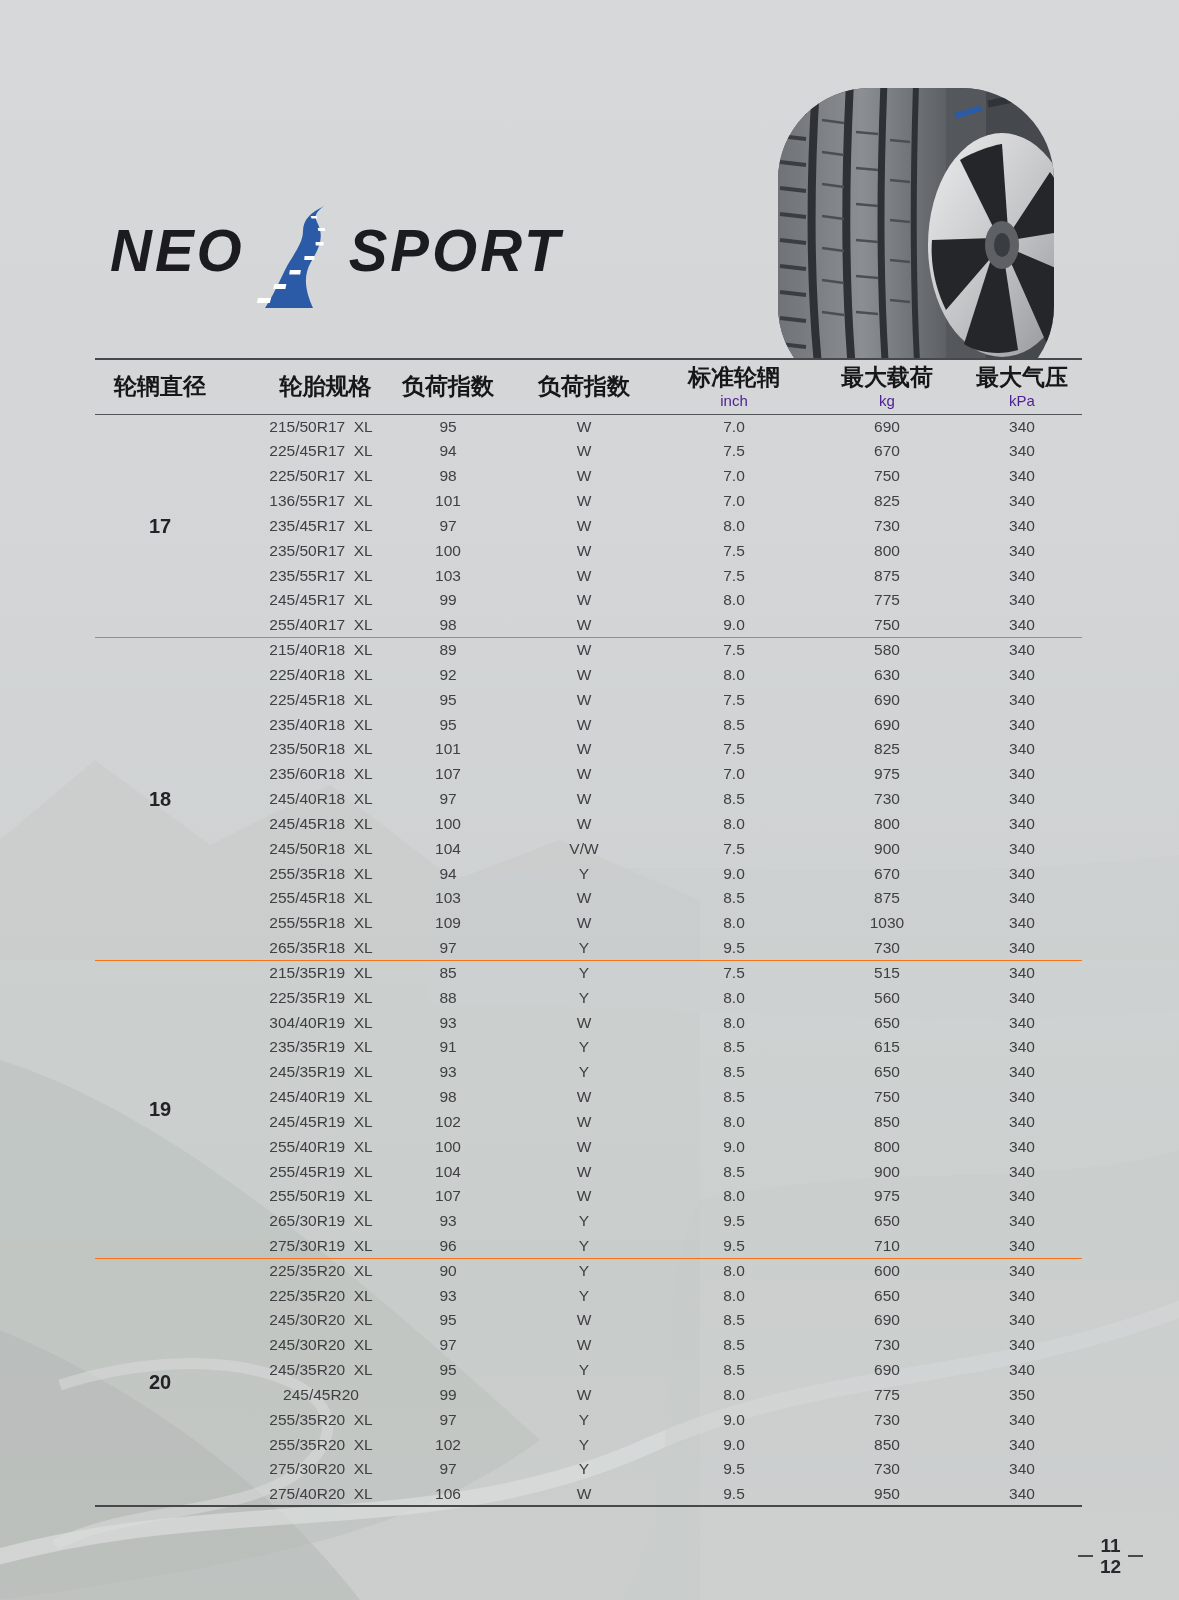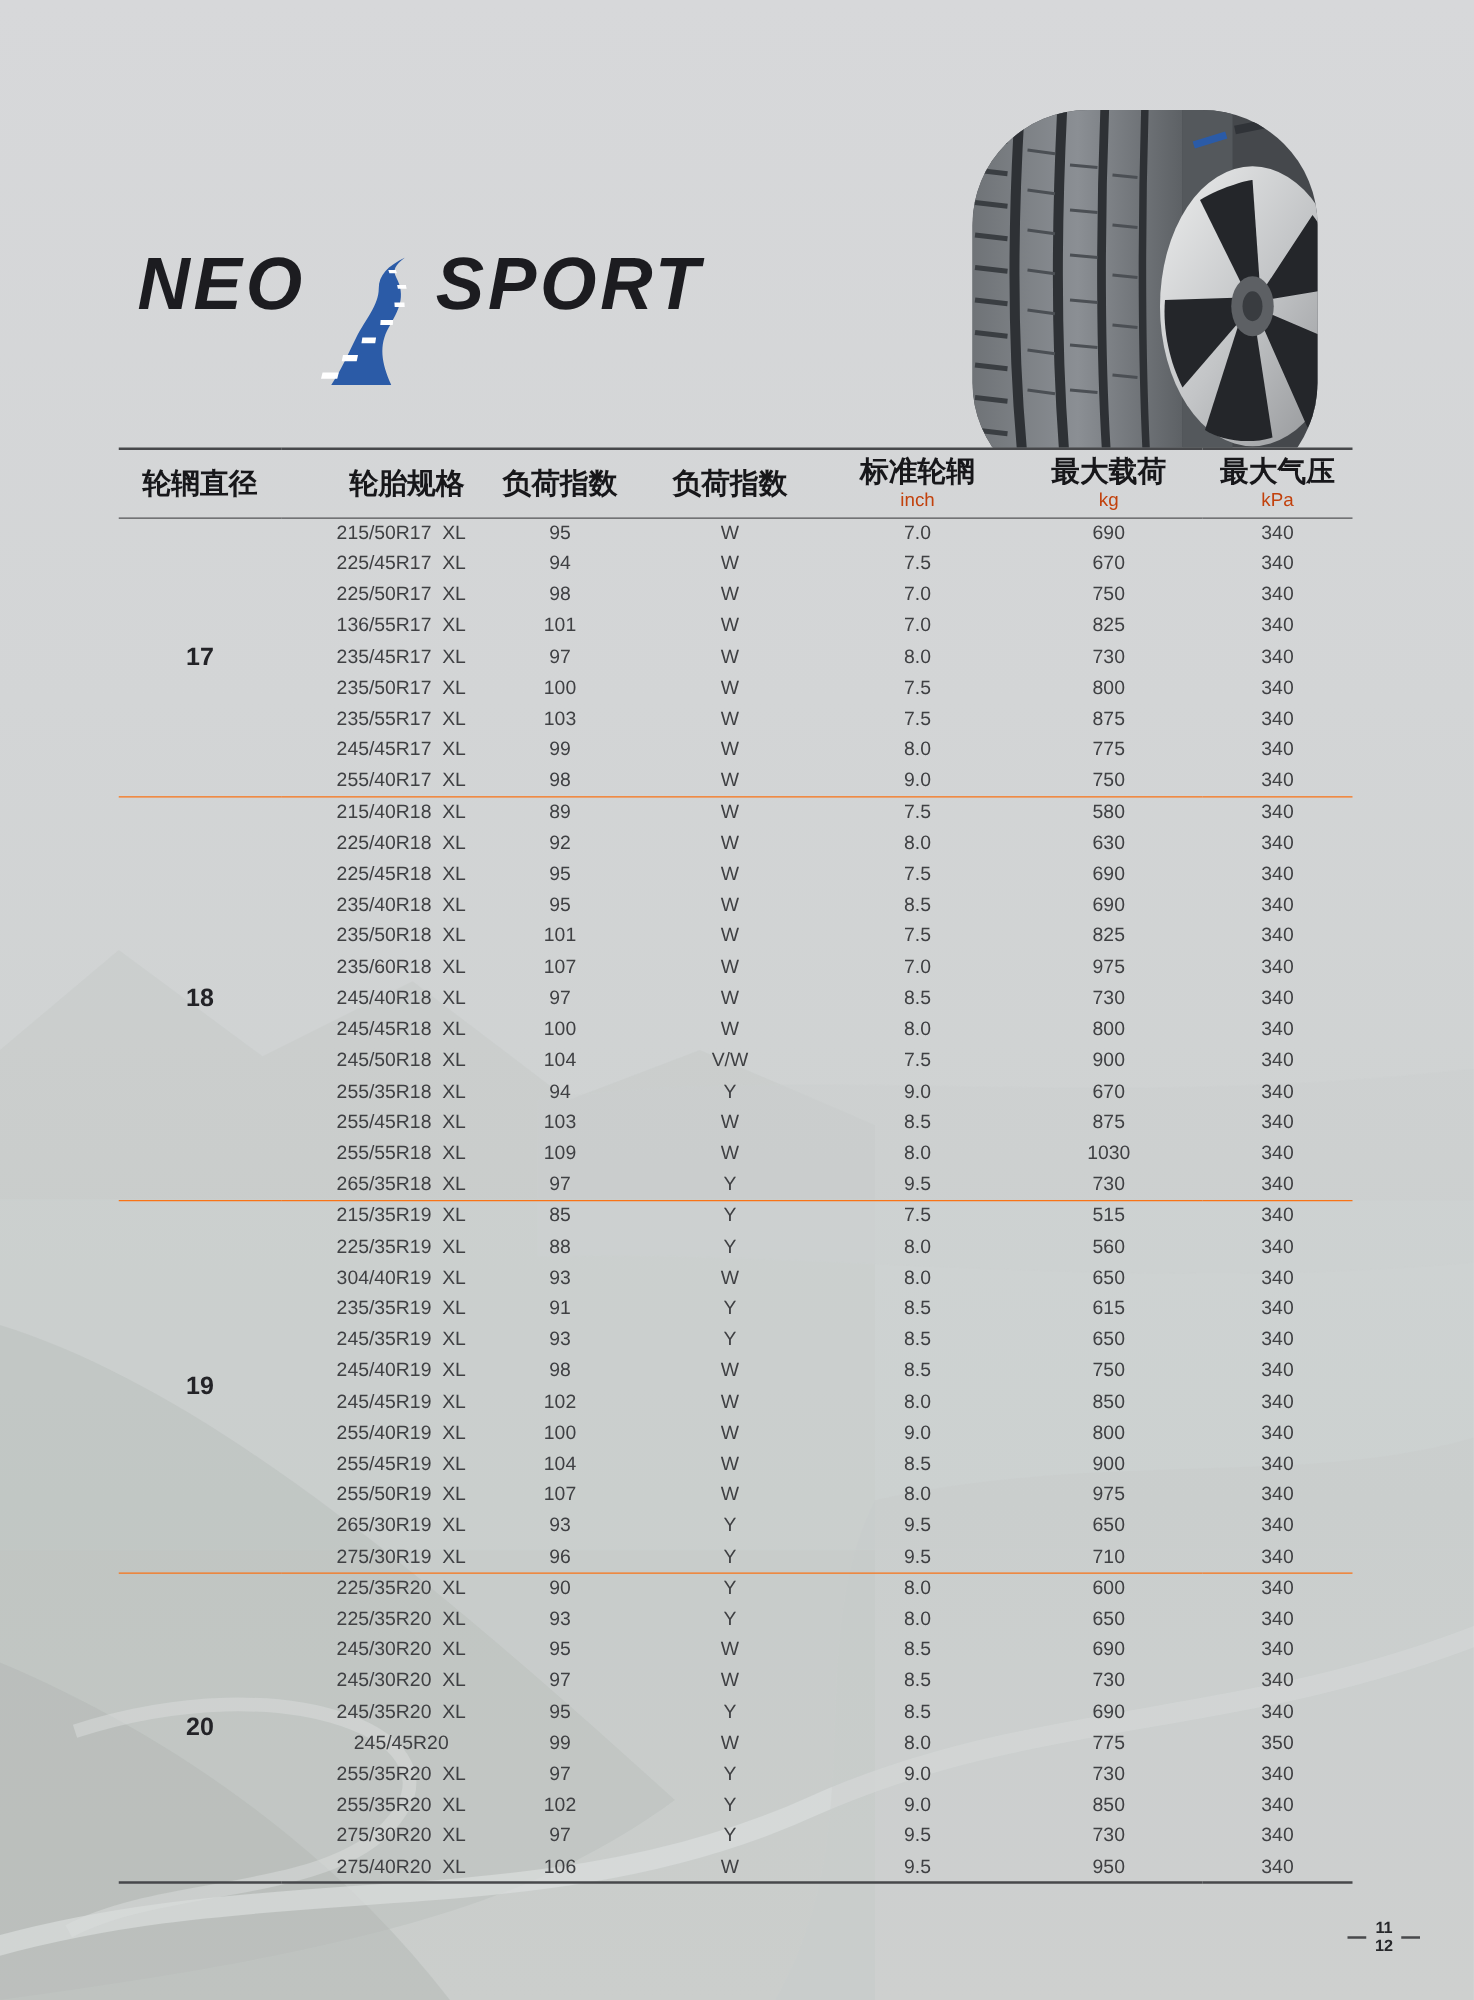--- a/index.html
+++ b/index.html
@@ -7,21 +7,21 @@
   body {
     position:relative; overflow:hidden;
     background:#d7d8da;
     font-family:"Liberation Sans","DejaVu Sans",sans-serif;
     color:#3f4043;
   }
   .bg-layer { position:absolute; inset:0; z-index:0; }
   .content { position:relative; z-index:1; width:100%; height:100%; }
 
   
-  .logo { position:absolute; left:110px; top:200px; display:flex; align-items:flex-start; }
+  .logo { position:absolute; left:110px; top:200px; display:flex; align-items:center; }
   .logo-text {
     font-size:58px; font-weight:bold; font-style:italic;
     color:#1c1c20; letter-spacing:3px; line-height:0.95;
     transform:scaleY(1.02);
   }
   .road-icon-wrap { width:96px; height:102px; margin:0 2px 0 6px; position:relative; top:6px; }
 
   
   .tire-photo { position:absolute; left:750px; top:80px; width:334px; height:278px; }
 
@@ -30,35 +30,35 @@
     position:absolute; left:95px; top:358px; width:987px;
     border-collapse:collapse; table-layout:fixed;
     border-top:2px solid #47484b;
     border-bottom:2px solid #47484b;
   }
   .spec-table thead th {
     height:55px; vertical-align:middle; text-align:center;
     border-bottom:1px solid #525356; font-weight:bold;
   }
   .h-title { font-size:23px; color:#17171a; line-height:1.25; }
-  .h-unit  { font-size:15px; color:#c2410c; font-weight:normal; line-height:1.2; }
+  .h-unit  { font-size:15px; color:#4c1d95; font-weight:normal; line-height:1.2; }
   .h-unit:empty { display:none; }
   th.spec-h { text-align:left; padding-left:42px; }
   .spec-table tbody td {
     height:24.84px; font-size:15.5px; text-align:center;
     color:#3f4043; line-height:1; padding:0;
   }
   .spec-table tbody td.spec { text-align:center; padding-left:33px; white-space:pre; }
   .spec-table tbody td.rim  { font-weight:bold; font-size:20px; color:#232327; vertical-align:middle; }
   .spec-table tbody tr.group-start td { border-top:1px solid #f97316; }
 
   
   .page-no { position:absolute; left:1078px; top:1535px; display:flex; align-items:center; }
   .page-no .dash { width:15px; height:2px; background:#48494c; }
-  .page-no .nums { margin:0 7px; text-align:center; font-weight:bold; font-size:13px; color:#27282b; line-height:1.12; }
+  .page-no .nums { margin:0 7px; text-align:center; font-weight:bold; font-size:19px; color:#27282b; line-height:1.12; }
 </style>
 </head>
 <body>
 
 <div class="bg-layer">
   <svg width="1179" height="1600" viewBox="0 0 1179 1600">
     <defs>
       <linearGradient id="bgfade" x1="0" y1="0" x2="0" y2="1">
         <stop offset="0" stop-color="#d7d8da"></stop>
         <stop offset="0.35" stop-color="#d3d5d6"></stop>

